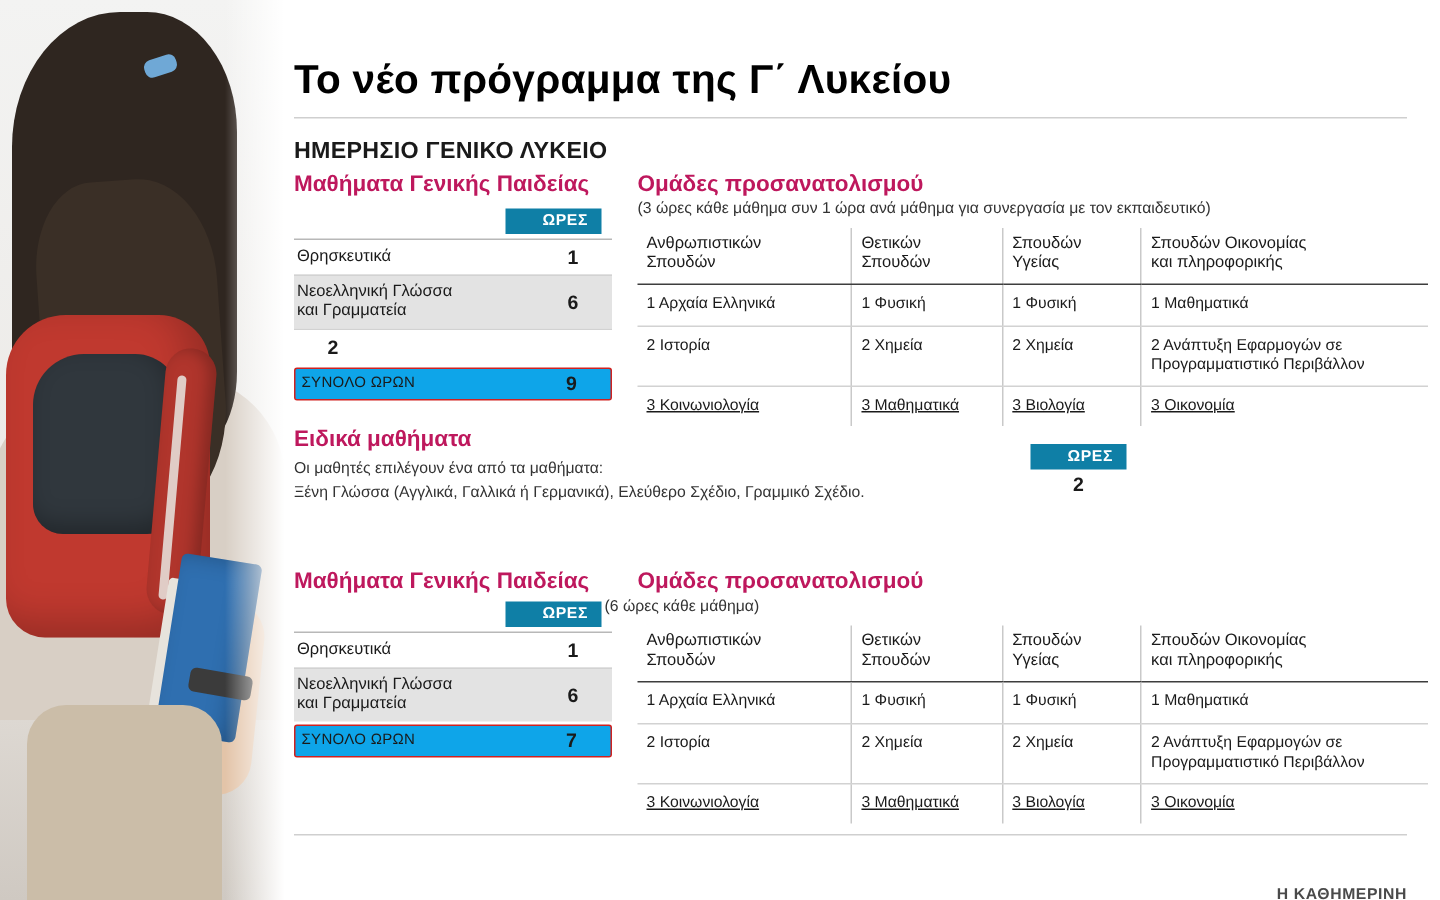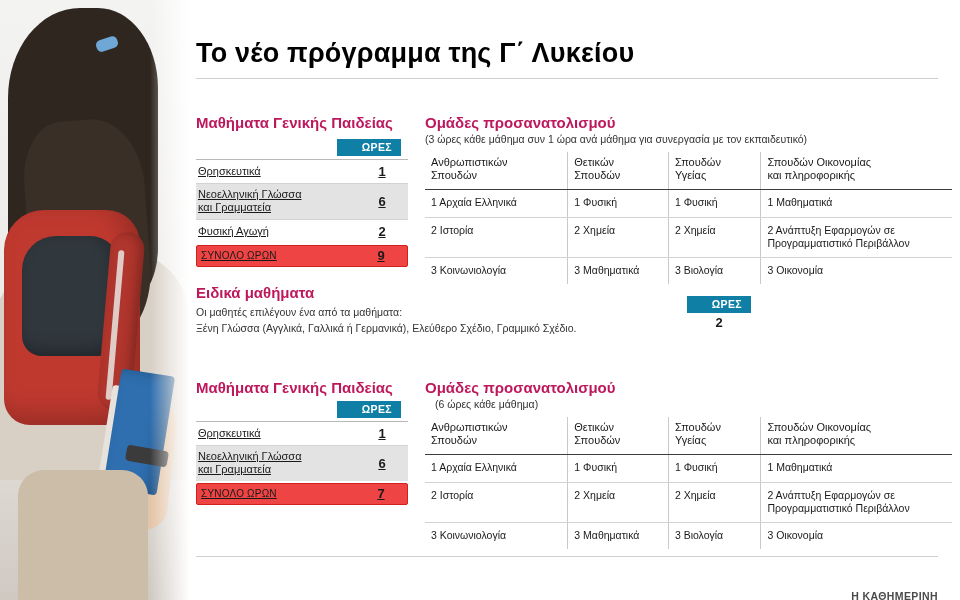--- a/index.html
+++ b/index.html
@@ -237,41 +237,40 @@
     position: absolute;
     width: 212px;
     font-size: 11px;
   }
   .gs .row {
     display: flex;
     align-items: center;
     min-height: 24px;
     border-top: 1px solid #d2d2d2;
     box-sizing: border-box;
-    text-decoration: underline;
   }
   .gs .row:first-child { border-top: 1px solid #b8b8b8; }
   .gs .row.shaded { background: #e3e3e3; }
   .gs .row .name {
     flex: 1;
     padding: 4px 6px 4px 2px;
     line-height: 1.22;
     color: #1a1a1a;
   }
   .gs .row .val {
     width: 52px;
     text-align: center;
     font-weight: bold;
     font-size: 13px;
     color: #1a1a1a;
   }
   .gs .row.total {
     border: 1.5px solid #d0211f;
     border-radius: 2px;
-    background: #ef4444;
+    background: #0ea5e9;
     min-height: 22px;
     margin-top: 2px;
   }
   .gs .row.total .name {
     font-size: 10px;
     letter-spacing: .2px;
     padding-left: 4px;
   }
   .gs .row.tall { min-height: 34px; }
 
@@ -295,21 +294,21 @@
   .otable th:last-child { border-right: none; }
   .otable td {
     vertical-align: top;
     padding: 6px 6px 7px 6px;
     border-bottom: 1px solid #d2d2d2;
     border-right: 1px solid #c9c9c9;
     line-height: 1.25;
     color: #1a1a1a;
   }
   .otable td:last-child { border-right: none; }
-  .otable tr:last-child td { border-bottom: none; }
+  .otable tr:last-child td { border-bottom: none; text-decoration: underline; }
 
   .col1 { width: 142px; }
   .col2 { width: 100px; }
   .col3 { width: 92px; }
   .col4 { width: 190px; }
 
   .footer-rule {
     position: absolute;
     left: 196px;
     top: 556px;
@@ -346,37 +345,37 @@
     <div class="book2"></div>
     <div class="book"></div>
     <div class="watch"></div>
     <div class="pants"></div>
     <div class="fade"></div>
   </div>
 
   <div class="main-title">Το νέο πρόγραμμα της Γ΄ Λυκείου</div>
   <div class="rule-top"></div>
 
+  <div class="section-title" style="left:196px; top:92px;">ΗΜΕΡΗΣΙΟ ΓΕΝΙΚΟ ΛΥΚΕΙΟ</div>
 
   <div class="sub-title" style="left:196px; top:114px;">Μαθήματα Γενικής Παιδείας</div>
 
   <div class="hours-pill" style="left:337px; top:139px; width:46px;">ΩΡΕΣ</div>
 
   <div class="gs" style="left:196px; top:159px;">
     <div class="row">
       <div class="name">Θρησκευτικά</div>
       <div class="val">1</div>
     </div>
     <div class="row shaded tall">
       <div class="name" style="white-space:pre-line;">Νεοελληνική Γλώσσα
 και Γραμματεία</div>
       <div class="val">6</div>
     </div>
     <div class="row">
-      <div class="name">Φυσική Αγωγή</div>
       <div class="val">2</div>
     </div>
     <div class="row total">
       <div class="name">ΣΥΝΟΛΟ ΩΡΩΝ</div>
       <div class="val">9</div>
     </div>
   </div>
 
   <div class="sub-title" style="left:425px; top:114px;">Ομάδες προσανατολισμού</div>
   <div class="note" style="left:425px; top:133px;">(3 ώρες κάθε μάθημα συν 1 ώρα ανά μάθημα για συνεργασία με τον εκπαιδευτικό)</div>
@@ -445,21 +444,21 @@
 και Γραμματεία</div>
       <div class="val">6</div>
     </div>
     <div class="row total">
       <div class="name">ΣΥΝΟΛΟ ΩΡΩΝ</div>
       <div class="val">7</div>
     </div>
   </div>
 
   <div class="sub-title" style="left:425px; top:379px;">Ομάδες προσανατολισμού</div>
-  <div class="note" style="left:435px; top:398px;">(6 ώρες κάθε μάθημα)</div>
+  <div class="note" style="left:403px; top:398px;">(6 ώρες κάθε μάθημα)</div>
 
   <table class="otable" style="left:425px; top:417px; width:527px;">
     <colgroup>
       <col class="col1">
         <col class="col2">
         <col class="col3">
         <col class="col4">
     </colgroup>
     <thead>
       <tr>

